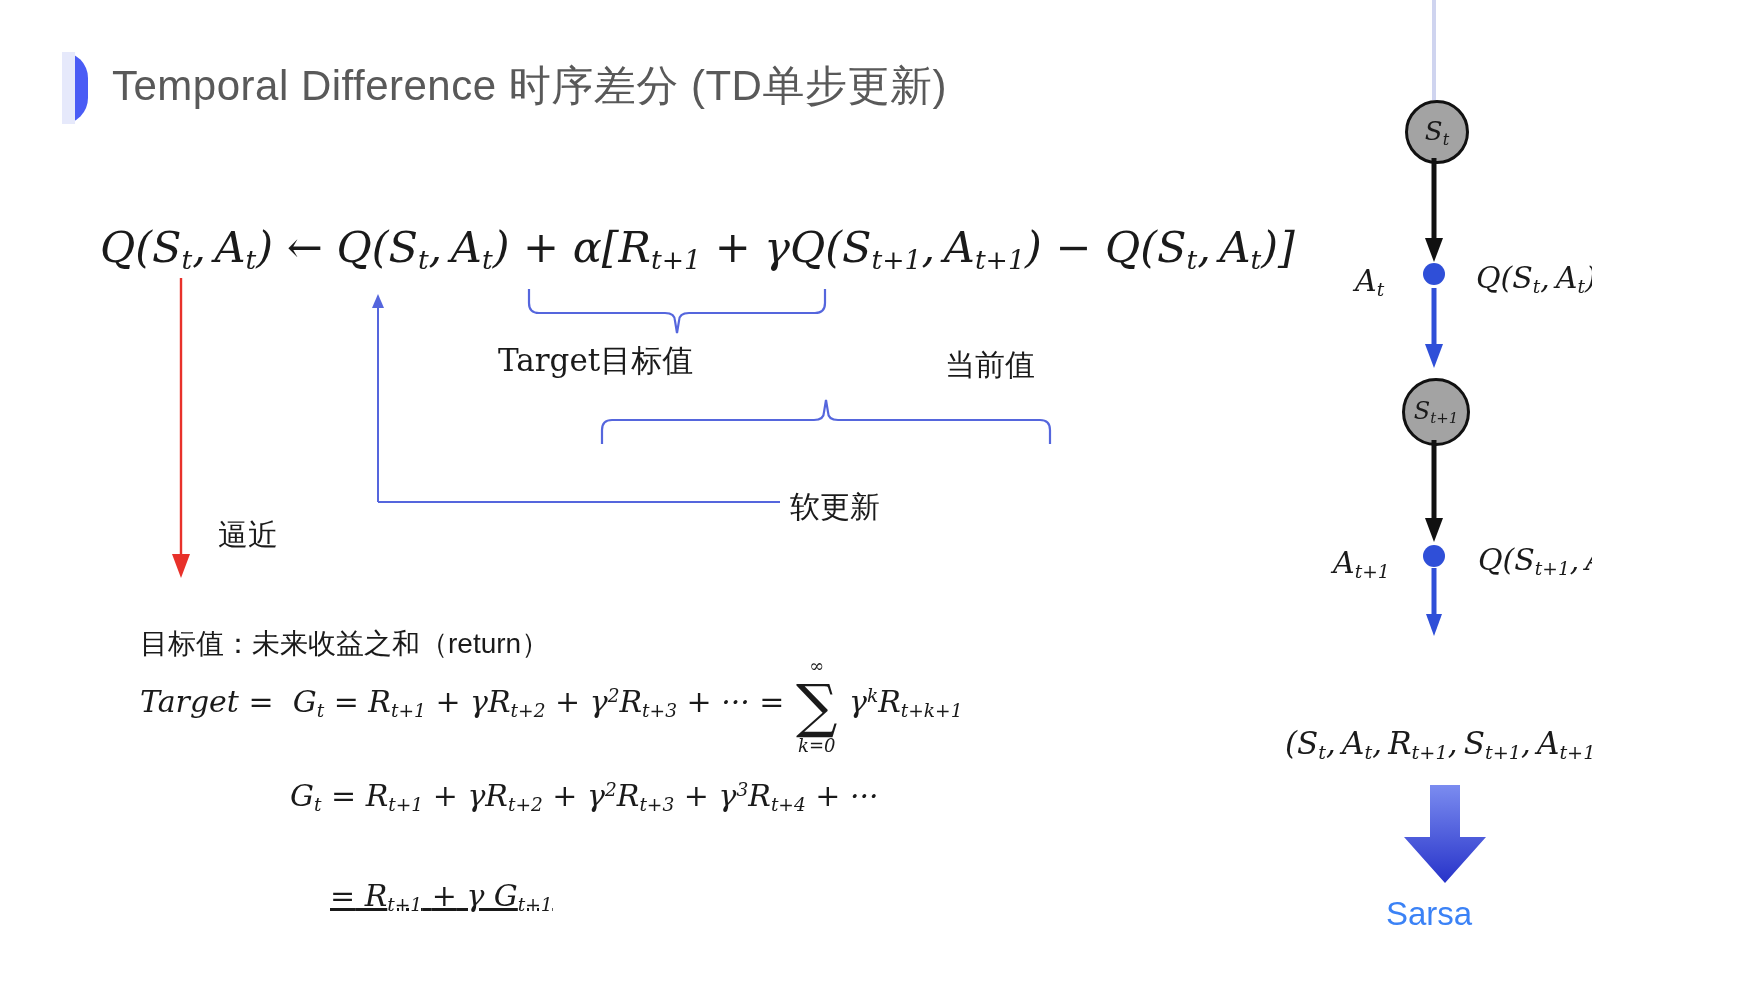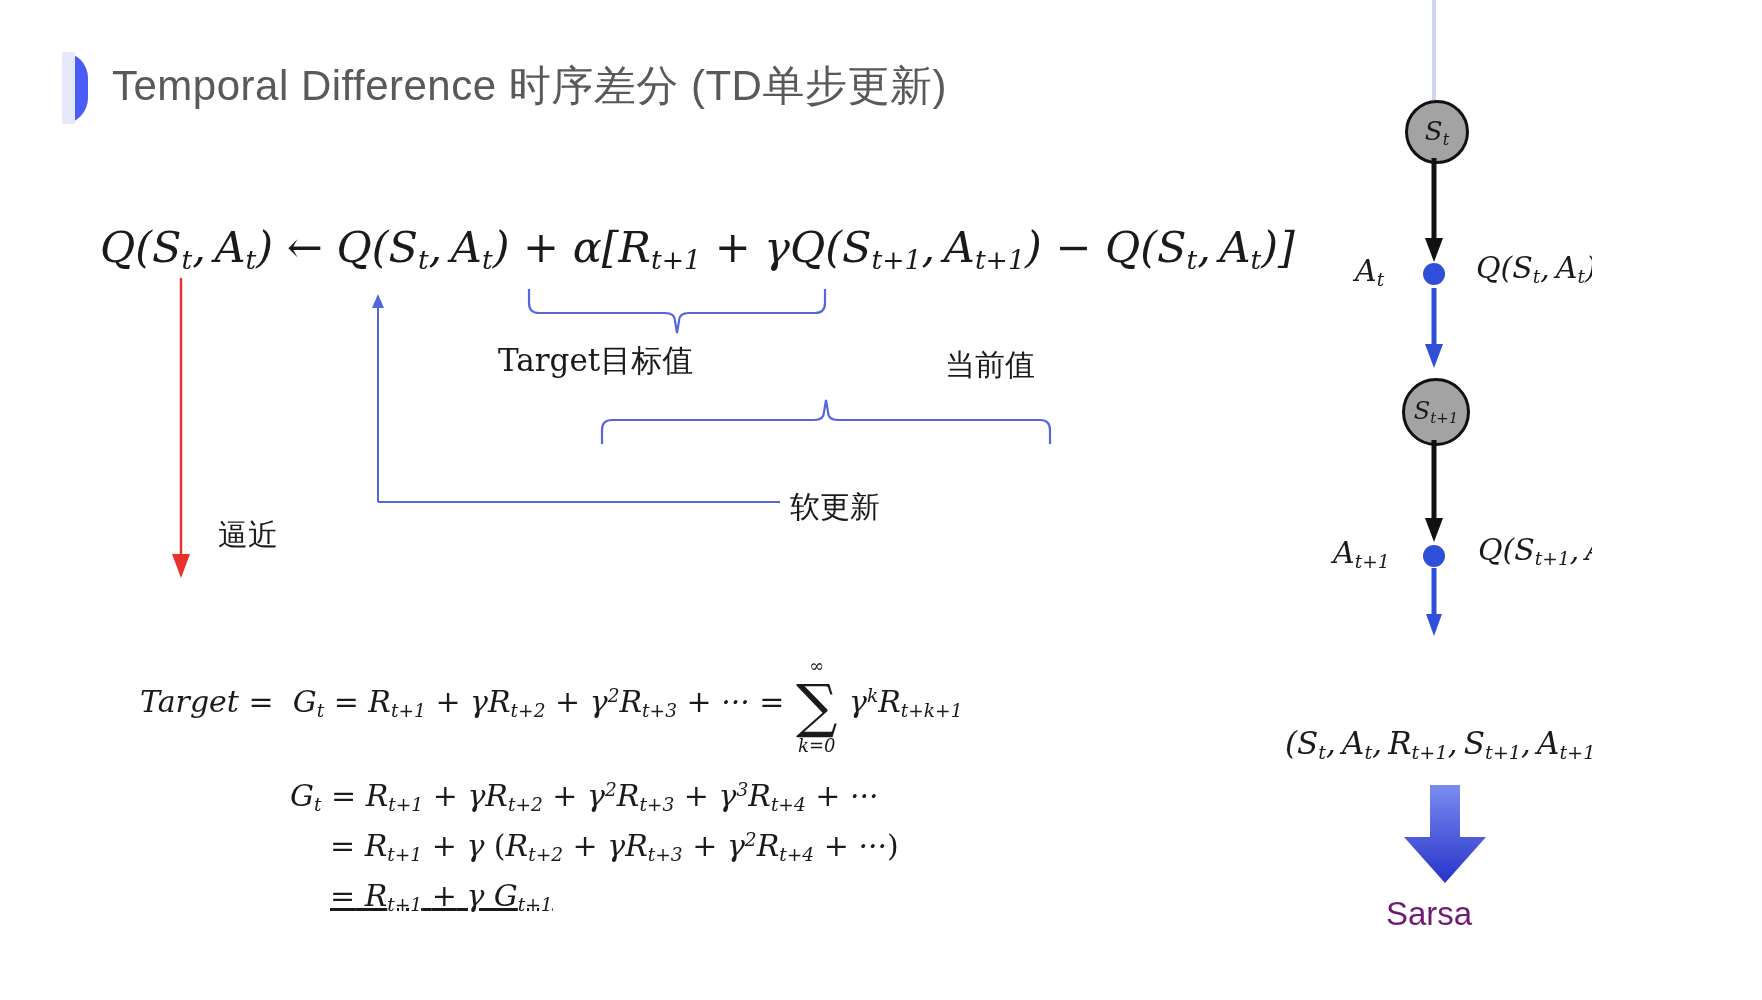--- a/index.html
+++ b/index.html
@@ -182,33 +182,34 @@
     border-radius: 50%;
     background: #2f4fd8;
   }
   .diag-label {
     position: absolute;
     font-family: "DejaVu Serif", serif;
     font-style: italic;
     font-size: 30px;
     color: #111;
     white-space: nowrap;
+    margin-top: 10px;
   }
   #tuple {
     position: absolute;
     left: 1285px;
     top: 725px;
     font-size: 31px;
   }
   #sarsa-label {
     position: absolute;
     left: 1386px;
     top: 895px;
     font-size: 33px;
-    color: #701a75;
+    color: #3b82f6;
     font-family: "Liberation Sans", sans-serif;
   }
 </style>
 </head>
 <body>
 
 <div id="slide">
 
   <div class="title-bullet"></div>
   <div class="slide-title">Temporal Difference 时序差分 (TD单步更新)</div>
@@ -242,34 +243,32 @@
     <path d="M8 210 L410 210" fill="none" stroke="#5566dd" stroke-width="2"></path>
   </svg>
   <div class="lbl" style="left:790px; top:487px; font-size:30px;">软更新</div>
 
   <svg class="arrow-line" style="left:170px; top:278px;" width="30" height="320">
     <path d="M11 0 L11 288" fill="none" stroke="#e8312a" stroke-width="2.4"></path>
     <path d="M11 300 L2 276 L20 276 Z" fill="#e8312a"></path>
   </svg>
   <div class="lbl" style="left:218px; top:515px; font-size:30px;">逼近</div>
 
+  <div id="target-heading">目标值：未来收益之和（return）</div>
 
   <div id="eq-target" class="math">
     Target <span class="up">=</span>&nbsp; G<sub>t</sub> <span class="up">=</span> R<sub>t+1</sub> <span class="up">+</span> γR<sub>t+2</sub> <span class="up">+</span> γ<sup>2</sup>R<sub>t+3</sub> <span class="up">+</span> ··· <span class="up">=</span>
     <span class="sumsym">
       <span class="lim-top">∞</span>∑<span class="lim-bot">k=0</span>
     </span>
     γ<sup>k</sup>R<sub>t+k+1</sub>
   </div>
 
   <div id="eq-gt" class="math">
     G<sub>t</sub> <span class="up">=</span> R<sub>t+1</sub> <span class="up">+</span> γR<sub>t+2</sub> <span class="up">+</span> γ<sup>2</sup>R<sub>t+3</sub> <span class="up">+</span> γ<sup>3</sup>R<sub>t+4</sub> <span class="up">+</span> ···
-  </div>
-  <div id="eq-gt2" class="math">
-    <span class="up">=</span> R<sub>t+1</sub> <span class="up">+</span> γ <span class="up">(</span>R<sub>t+2</sub> <span class="up">+</span> γR<sub>t+3</sub> <span class="up">+</span> γ<sup>2</sup>R<sub>t+4</sub> <span class="up">+</span> ···<span class="up">)</span>
   </div>
   <div id="eq-gt3" class="math">
     <span class="up">=</span> R<sub>t+1</sub> <span class="up">+</span> γ G<sub>t+1</sub>
   </div>
 
   <div id="diagram">
 
     <svg style="position:absolute; left:150px; top:0px;" width="8" height="100">
       <path d="M4 0 L4 100" stroke="#cfd4ef" stroke-width="4" fill="none"></path>
     </svg>

